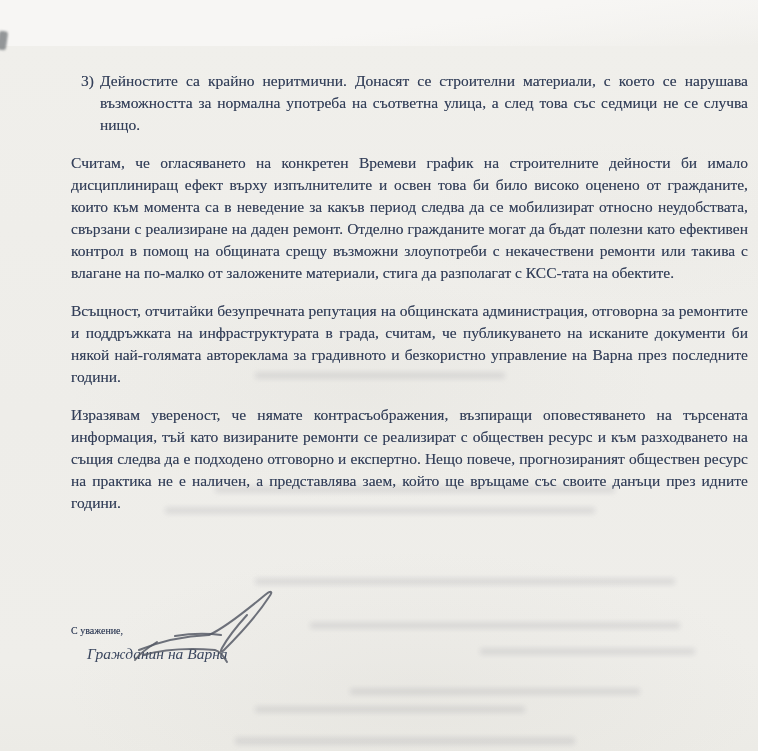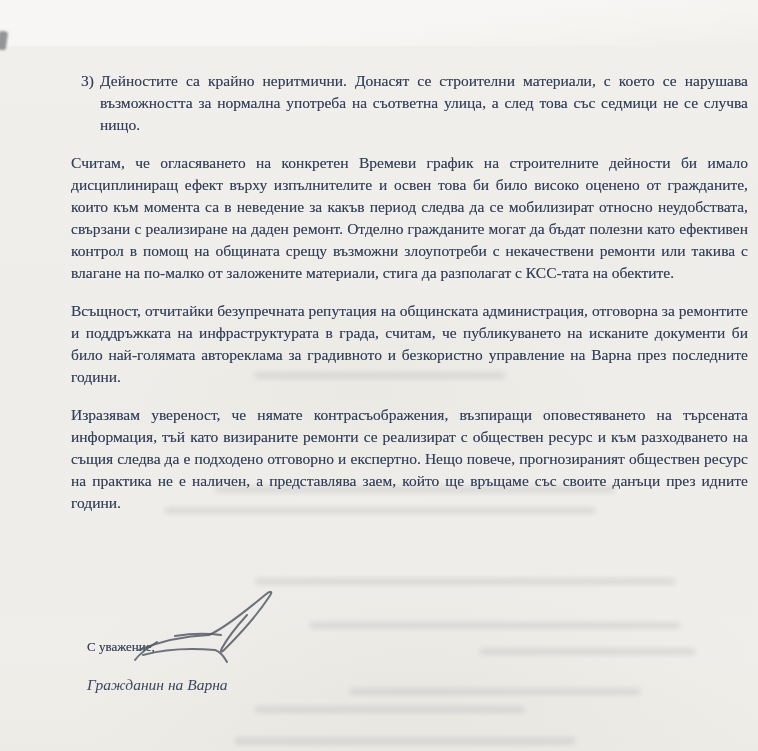--- a/index.html
+++ b/index.html
@@ -90,29 +90,29 @@
 
   <div class="content">
 
     <div class="list-item">
       <span class="list-marker">3)</span>
       <p class="list-text">Дейностите са крайно неритмични. Донасят се строителни материали, с което се нарушава възможността за нормална употреба на съответна улица, а след това със седмици не се случва нищо.</p>
     </div>
 
     <p class="para-gap">Считам, че огласяването на конкретен Времеви график на строителните дейности би имало дисциплиниращ ефект върху изпълнителите и освен това би било високо оценено от гражданите, които към момента са в неведение за какъв период следва да се мобилизират относно неудобствата, свързани с реализиране на даден ремонт. Отделно гражданите могат да бъдат полезни като ефективен контрол в помощ на общината срещу възможни злоупотреби с некачествени ремонти или такива с влагане на по-малко от заложените материали, стига да разполагат с КСС-тата на обектите.</p>
 
-    <p class="para-gap">Всъщност, отчитайки безупречната репутация на общинската администрация, отговорна за ремонтите и поддръжката на инфраструктурата в града, считам, че публикуването на исканите документи би било най-голямата автореклама за градивното и безкористно управление на Варна през последните години.</p>
+    <p class="para-gap">Всъщност, отчитайки безупречната репутация на общинската администрация, отговорна за ремонтите и поддръжката на инфраструктурата в града, считам, че публикуването на исканите документи би някой най-голямата автореклама за градивното и безкористно управление на Варна през последните години.</p>
 
     <p class="para-gap">Изразявам увереност, че нямате контрасъображения, възпиращи оповестяването на търсената информация, тъй като визираните ремонти се реализират с обществен ресурс и към разходването на същия следва да е подходено отговорно и експертно. Нещо повече, прогнозираният обществен ресурс на практика не е наличен, а представлява заем, който ще връщаме със своите данъци през идните години.</p>
 
 
   </div>
 
   <div class="sig-block">
-    <p class="closing" style="color:#34405a;font-size:13px;line-height:22px;margin:16px;text-shadow:0 0 .6px rgba(52,64,90,.55);">С уважение,</p>
+    <p class="closing" style="color:#34405a;font-size:10px;line-height:22px;margin:0;text-shadow:0 0 .6px rgba(52,64,90,.55);">С уважение,</p>
 
     <svg class="signature-svg" viewBox="0 0 182 96" xmlns="http://www.w3.org/2000/svg">
       <path d="M16,66 C38,57 62,52 86,51 C102,44 124,26 142,11 C147,7 151,6 146,13 C135,30 116,51 101,66 C98,69 97,68 99,64 C104,55 114,42 124,31"></path>
       <path d="M52,52 C70,49 84,49 98,51"></path>
       <path d="M34,58 C26,63 17,69 12,76"></path>
       <path d="M20,71 C42,65 68,64 92,66 C96,67 100,71 104,78"></path>
     </svg>
 
     <p class="signer-title" style="color:#3a465e;font-size:15.5px;line-height:22px;margin:16px;">Гражданин на Варна</p>
   </div>

